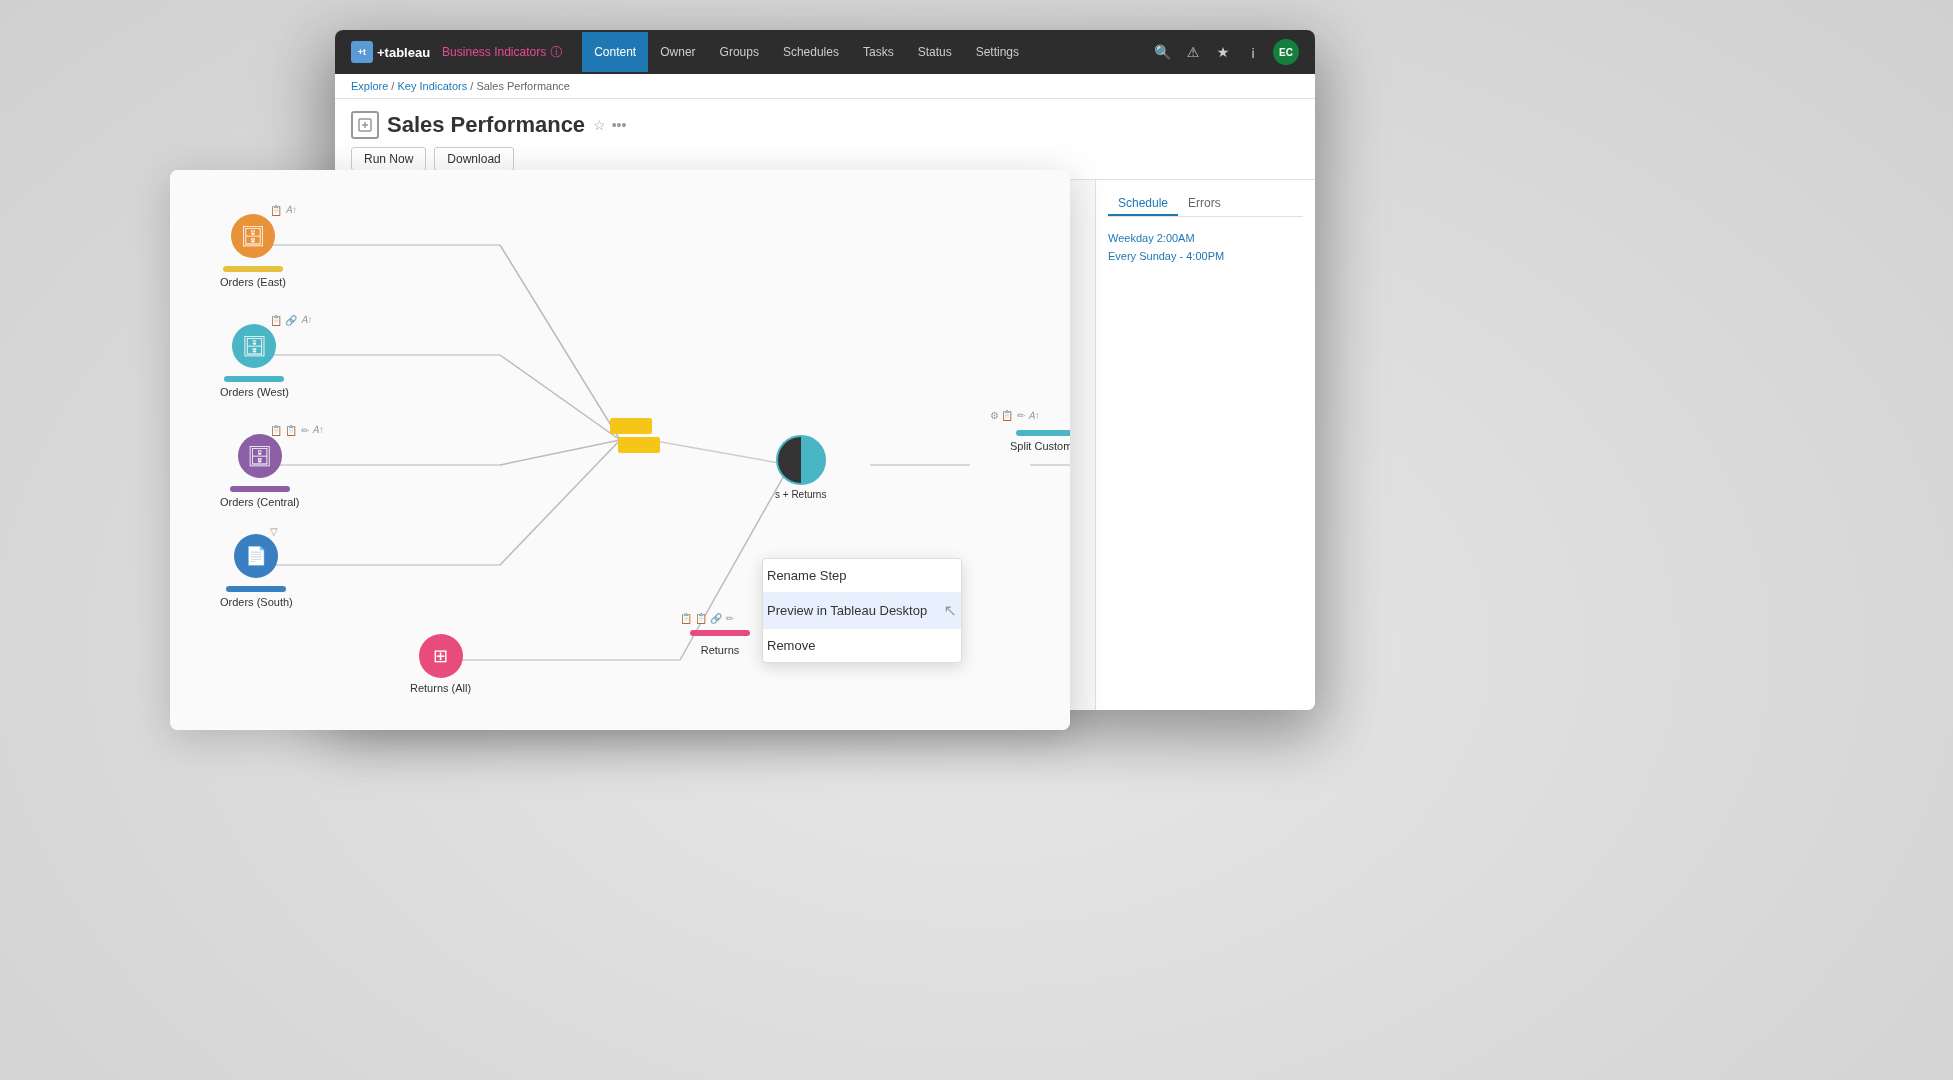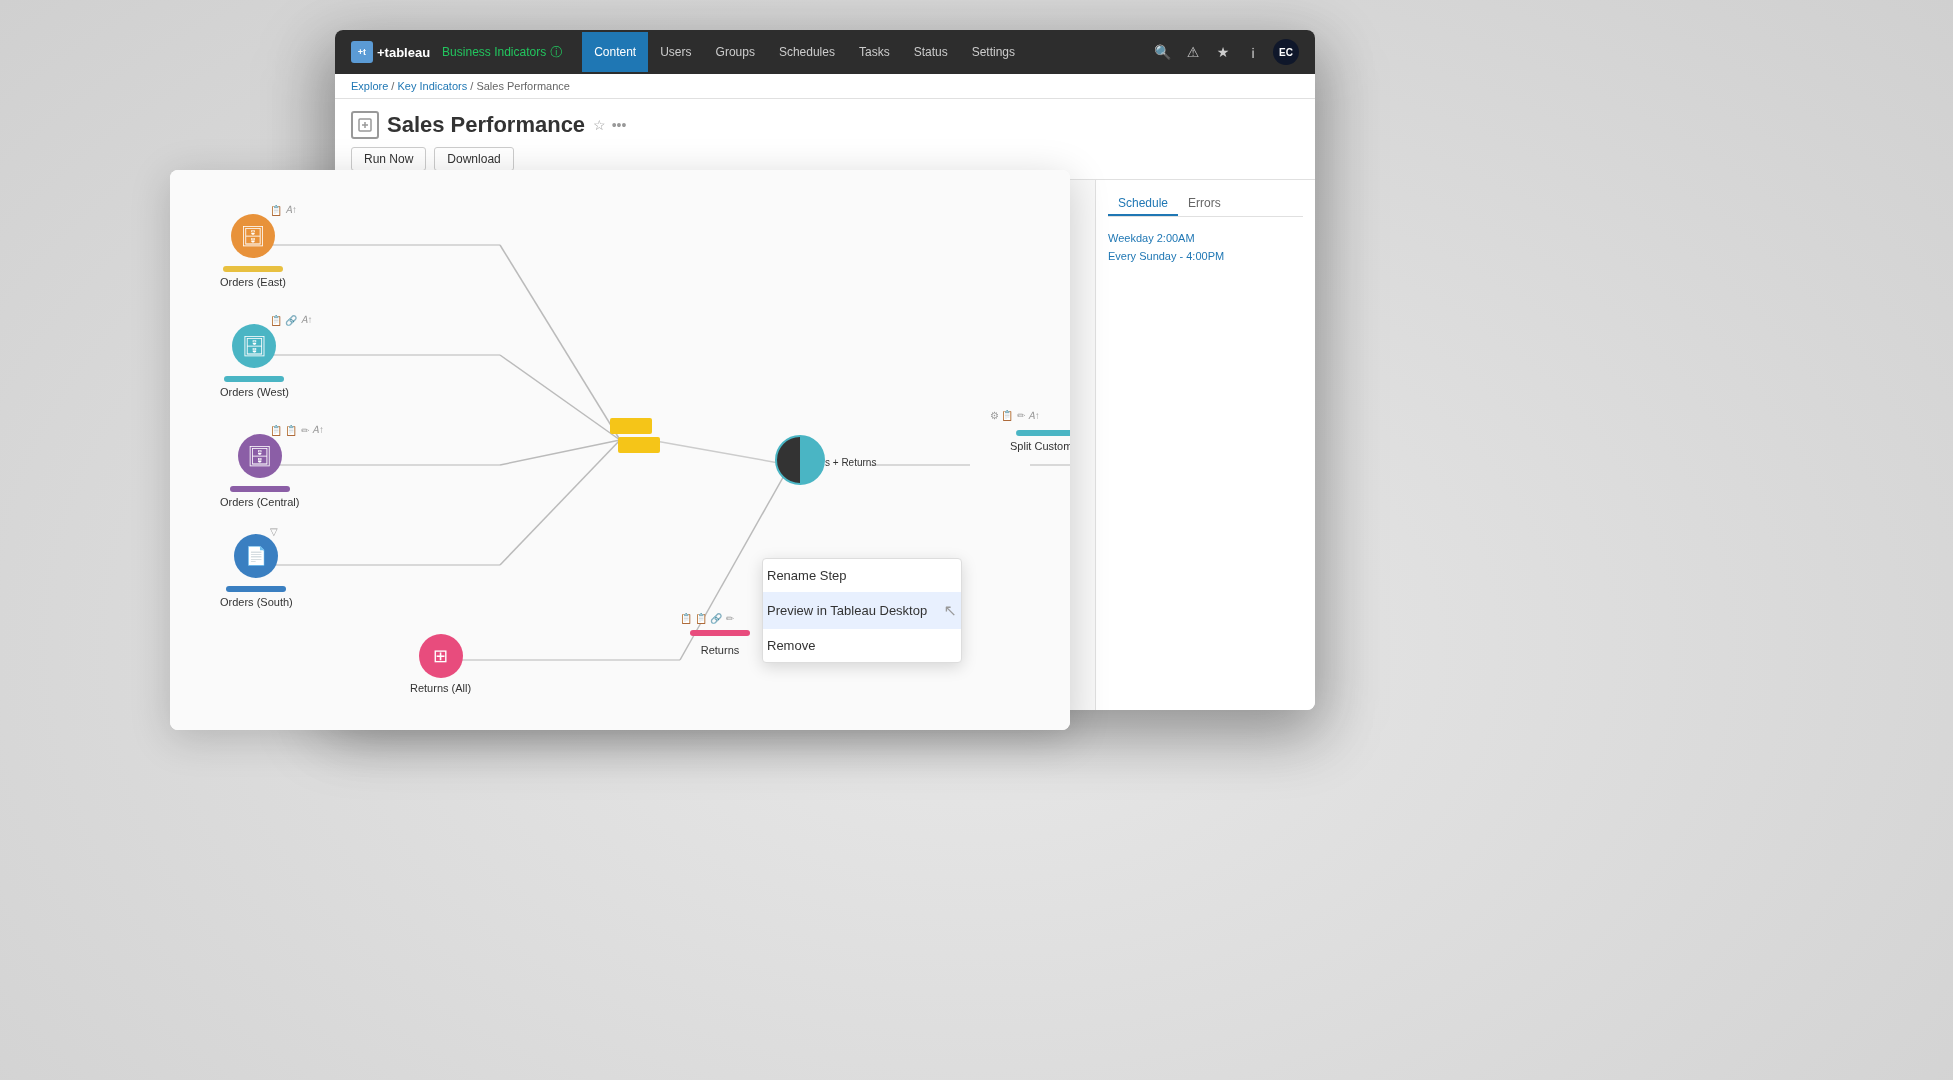--- a/index.html
+++ b/index.html
@@ -80,21 +80,21 @@
     .topnav-site {
       color: #ccc;
       font-size: 12px;
       margin-right: 20px;
       display: flex;
       align-items: center;
       gap: 4px;
     }
 
     .topnav-site span {
-      color: #22c55e;
+      color: #ec4899;
     }
 
     .topnav-nav {
       display: flex;
       align-items: stretch;
       gap: 0;
       flex: 1;
     }
 
     .nav-item {
@@ -122,21 +122,21 @@
       color: #ccc;
       font-size: 14px;
       cursor: pointer;
       width: 20px;
       text-align: center;
     }
 
     .topnav-avatar {
       width: 26px;
       height: 26px;
-      background: #0f172a;
+      background: #15803d;
       border-radius: 50%;
       display: flex;
       align-items: center;
       justify-content: center;
       color: #fff;
       font-size: 10px;
       font-weight: bold;
       cursor: pointer;
     }
 
@@ -379,21 +379,21 @@
       <span>+tableau</span>
     </div>
 
     <div class="topnav-site">
       <span>Business Indicators</span>
       <span>ⓘ</span>
     </div>
 
     <div class="topnav-nav">
       <div class="nav-item active">Content</div>
-      <div class="nav-item">Users</div>
+      <div class="nav-item">Owner</div>
       <div class="nav-item">Groups</div>
       <div class="nav-item">Schedules</div>
       <div class="nav-item">Tasks</div>
       <div class="nav-item">Status</div>
       <div class="nav-item">Settings</div>
     </div>
 
     <div class="topnav-right">
       <div class="topnav-icon">🔍</div>
       <div class="topnav-icon">⚠</div>
@@ -544,21 +544,21 @@
 
     <div style="position:absolute;left:510px;top:438px;">
       <span style="font-size:10px;color:#999;">📋 📋 🔗 ✏</span>
     </div>
 
     <div class="flow-node" style="position:absolute;left:520px;top:458px;">
       <div class="node-bar" style="width:60px;height:6px;background:#e84c7d;border-radius:3px;"></div>
       <div class="node-label" style="margin-top:4px;">Returns</div>
     </div>
 
-    <div style="position:absolute;left:605px;top:265px;display:flex;flex-direction:row;align-items:center;cursor:pointer;">
+    <div style="position:absolute;left:605px;top:265px;display:flex;flex-direction:column;align-items:center;cursor:pointer;">
       <div style="width:50px;height:50px;border-radius:50%;background:conic-gradient(#4ab5c4 180deg, #333 180deg);display:flex;align-items:center;justify-content:center;border:2px solid #4ab5c4;"></div>
       <div style="font-size:10px;color:#333;margin-top:4px;">s + Returns</div>
     </div>
 
     <div style="position:absolute;left:840px;top:258px;display:flex;flex-direction:column;align-items:center;">
       <div style="position:absolute;top:-18px;left:-20px;font-size:10px;color:#999;">⚙ 📋 ✏ 𝐴↑</div>
       <div class="node-bar" style="width:60px;height:6px;background:#4ab5c4;border-radius:3px;"></div>
       <div class="node-label" style="margin-top:4px;">Split Customer</div>
     </div>
 

